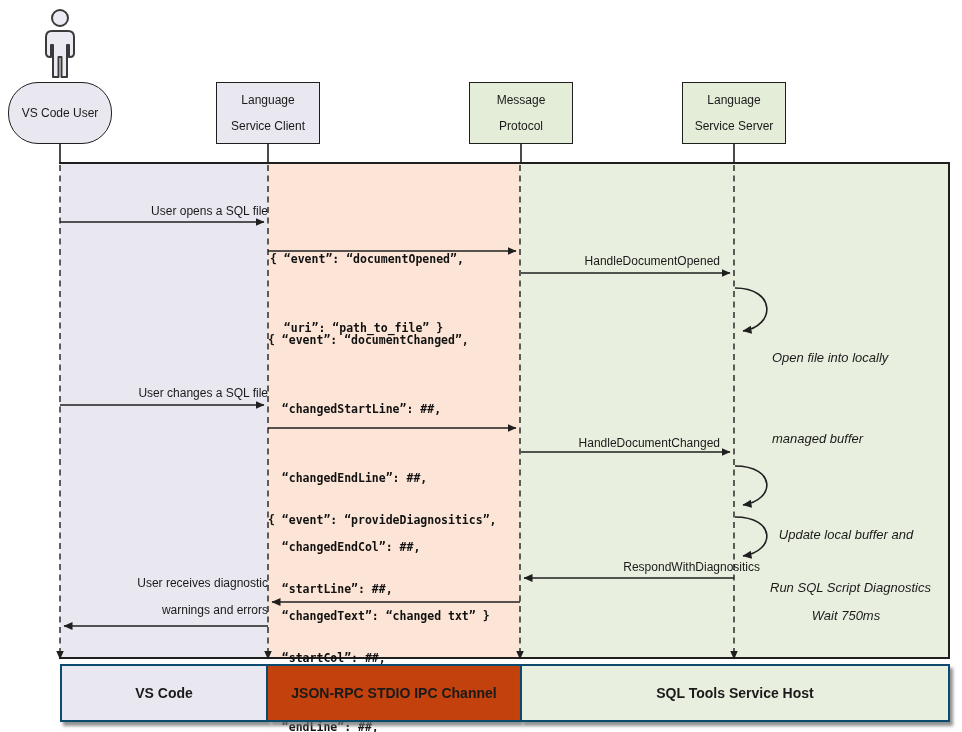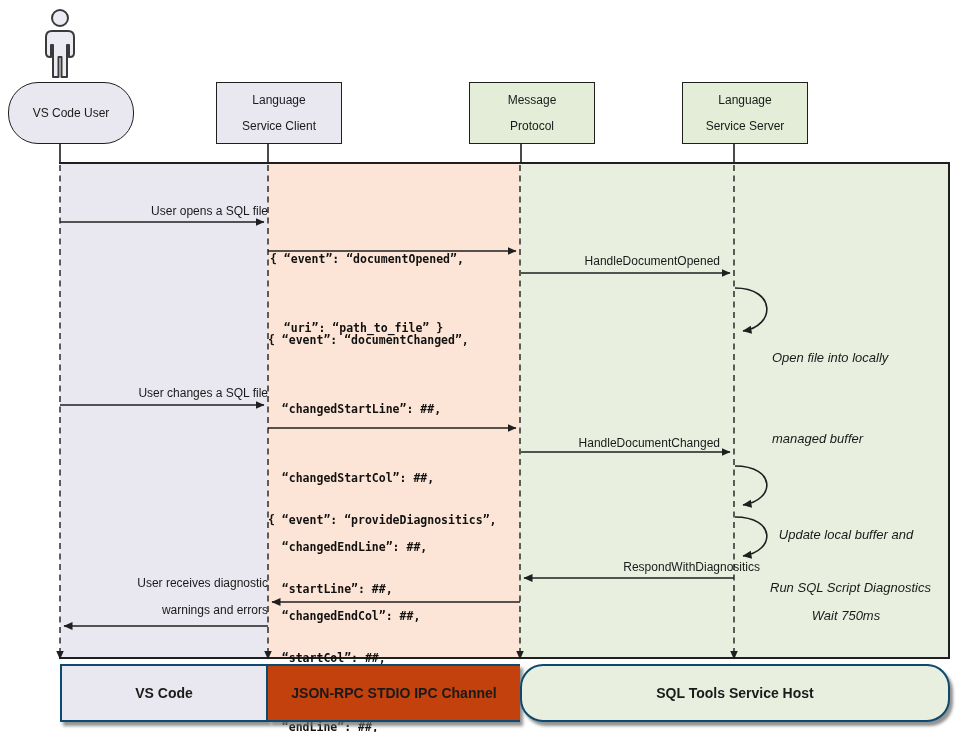--- a/index.html
+++ b/index.html
@@ -3,21 +3,21 @@
 <meta charset="utf-8">
 <style>
   html,body{margin:0;padding:0;background:#ffffff;}
   .canvas{
     position:relative;width:962px;height:732px;background:#ffffff;overflow:hidden;
     font-family:"Liberation Sans","DejaVu Sans",sans-serif;color:#1a1a1a;
   }
   .abs{position:absolute;}
   
   .pbox{
-    position:absolute;top:82px;width:126px;height:62px;box-sizing:border-box;
+    position:absolute;top:82px;width:104px;height:62px;box-sizing:border-box;
     border:1.6px solid #1f1f1f;display:flex;flex-direction:column;
     align-items:center;justify-content:center;text-align:center;
     font-size:12px;line-height:26px;
   }
   
   .lane{position:absolute;top:164px;height:494px;}
   
   .footer-box{
     position:absolute;top:664px;height:58px;box-sizing:border-box;
     border:2px solid #0c4a6e;display:flex;align-items:center;justify-content:center;
@@ -146,37 +146,36 @@
     <div>using SQL Parser and SMO</div>
   </div>
 
   <div class="mono-block" style="left:270px;top:202px;">
     <div>{ “event”: “documentOpened”,</div>
     <div>  “uri”: “path_to_file” }</div>
   </div>
   <div class="mono-block" style="left:268px;top:283px;">
     <div>{ “event”: “documentChanged”,</div>
     <div>  “changedStartLine”: ##,</div>
-    <div>  “changedStartCol”: ##,</div>
     <div>  “changedEndLine”: ##,</div>
     <div>  “changedEndCol”: ##,</div>
     <div>  “changedText”: “changed txt” }</div>
   </div>
   <div class="mono-block" style="left:268px;top:463px;">
     <div>{ “event”: “provideDiagnositics”,</div>
     <div>  “startLine”: ##,</div>
     <div>  “startCol”: ##,</div>
     <div>  “endLine”: ##,</div>
     
     
   </div>
 
   <div class="footer-box" style="left: 60px; width: 208px; background: rgb(233, 232, 240);">
     <span>VS Code</span>
   </div>
   <div class="footer-box footer-mid" style="left: 268px; width: 252px; background: #c2410c;">
     <span>JSON-RPC STDIO IPC Channel</span>
   </div>
-  <div class="footer-box" style="left: 520px; width: 430px; background: rgb(232, 239, 223); border-radius: 23px;">
+  <div class="footer-box" style="left: 520px; width: 430px; background: rgb(232, 239, 223);">
     <span>SQL Tools Service Host</span>
   </div>
 
 </div>
 
 </body></html>

